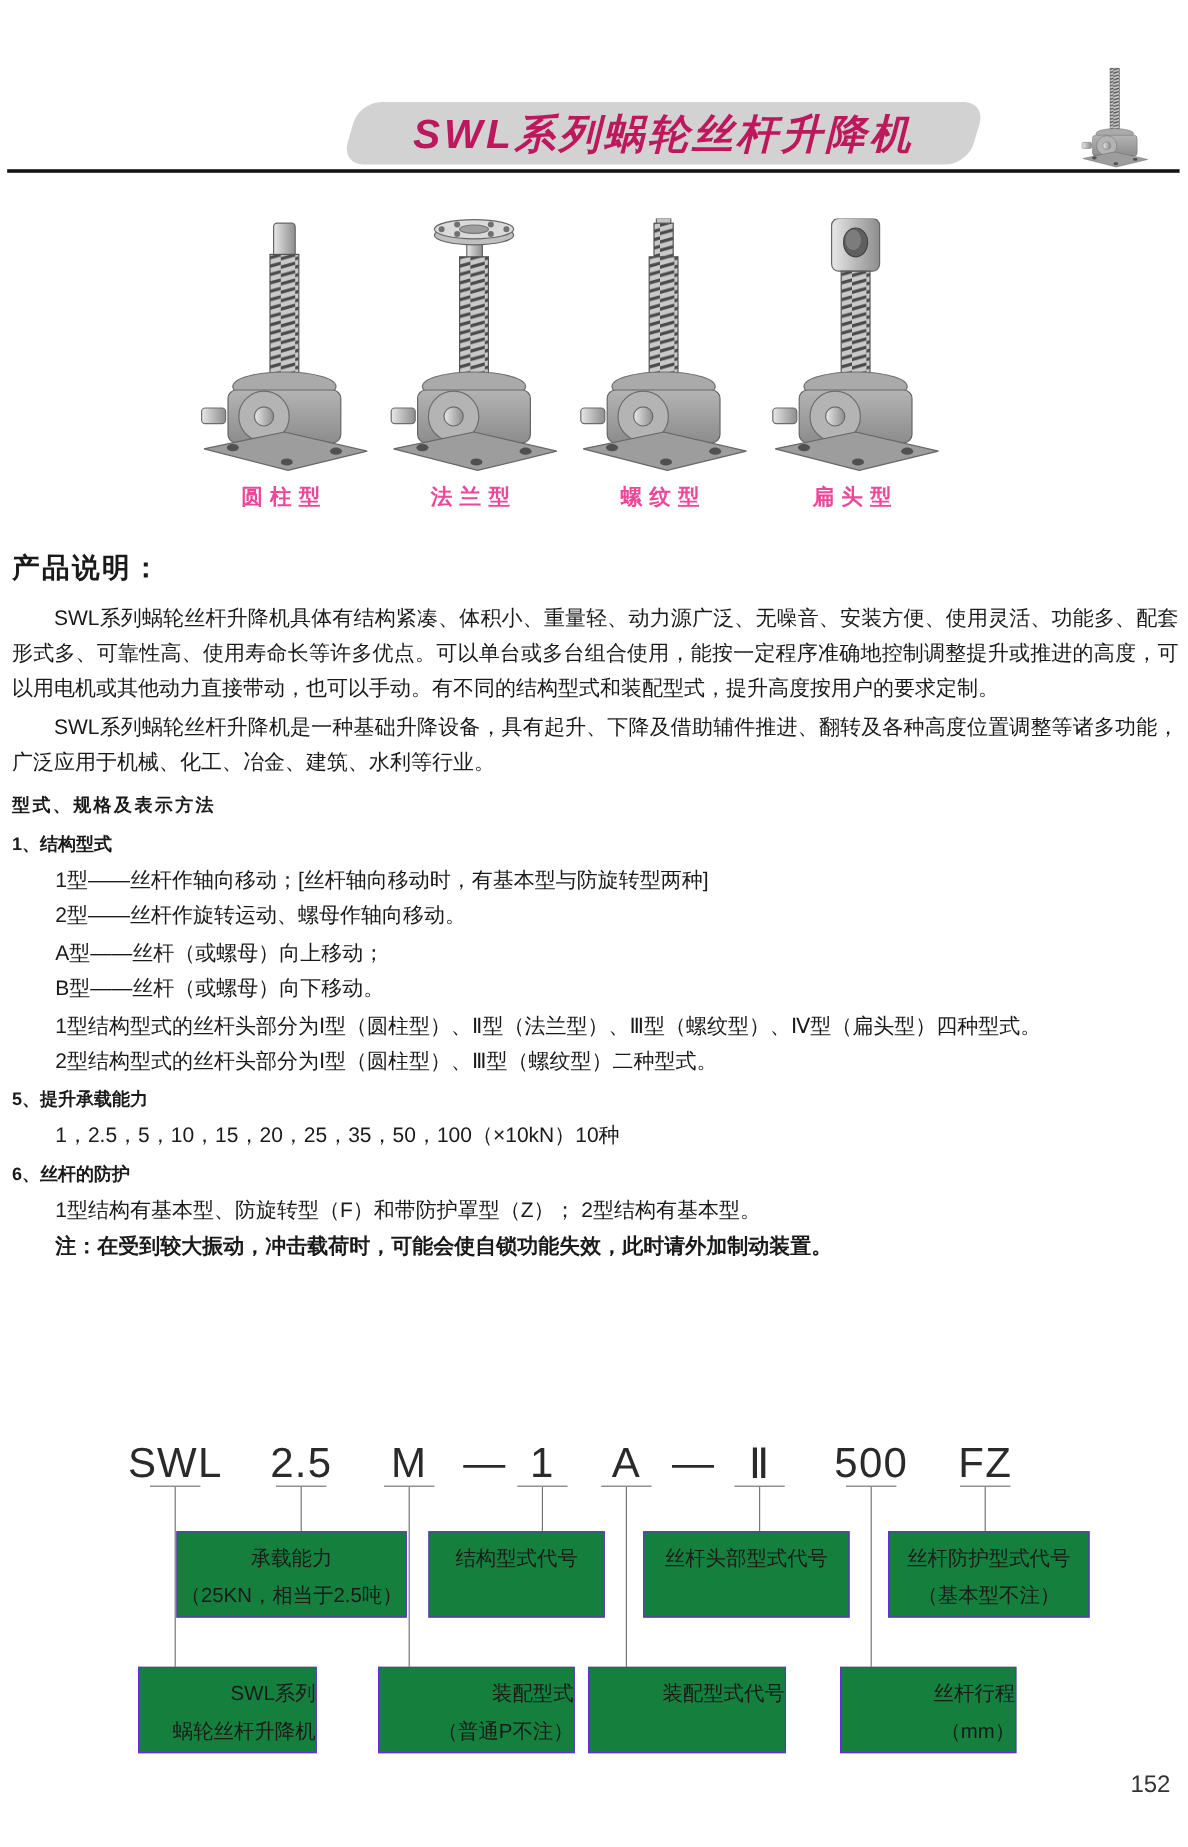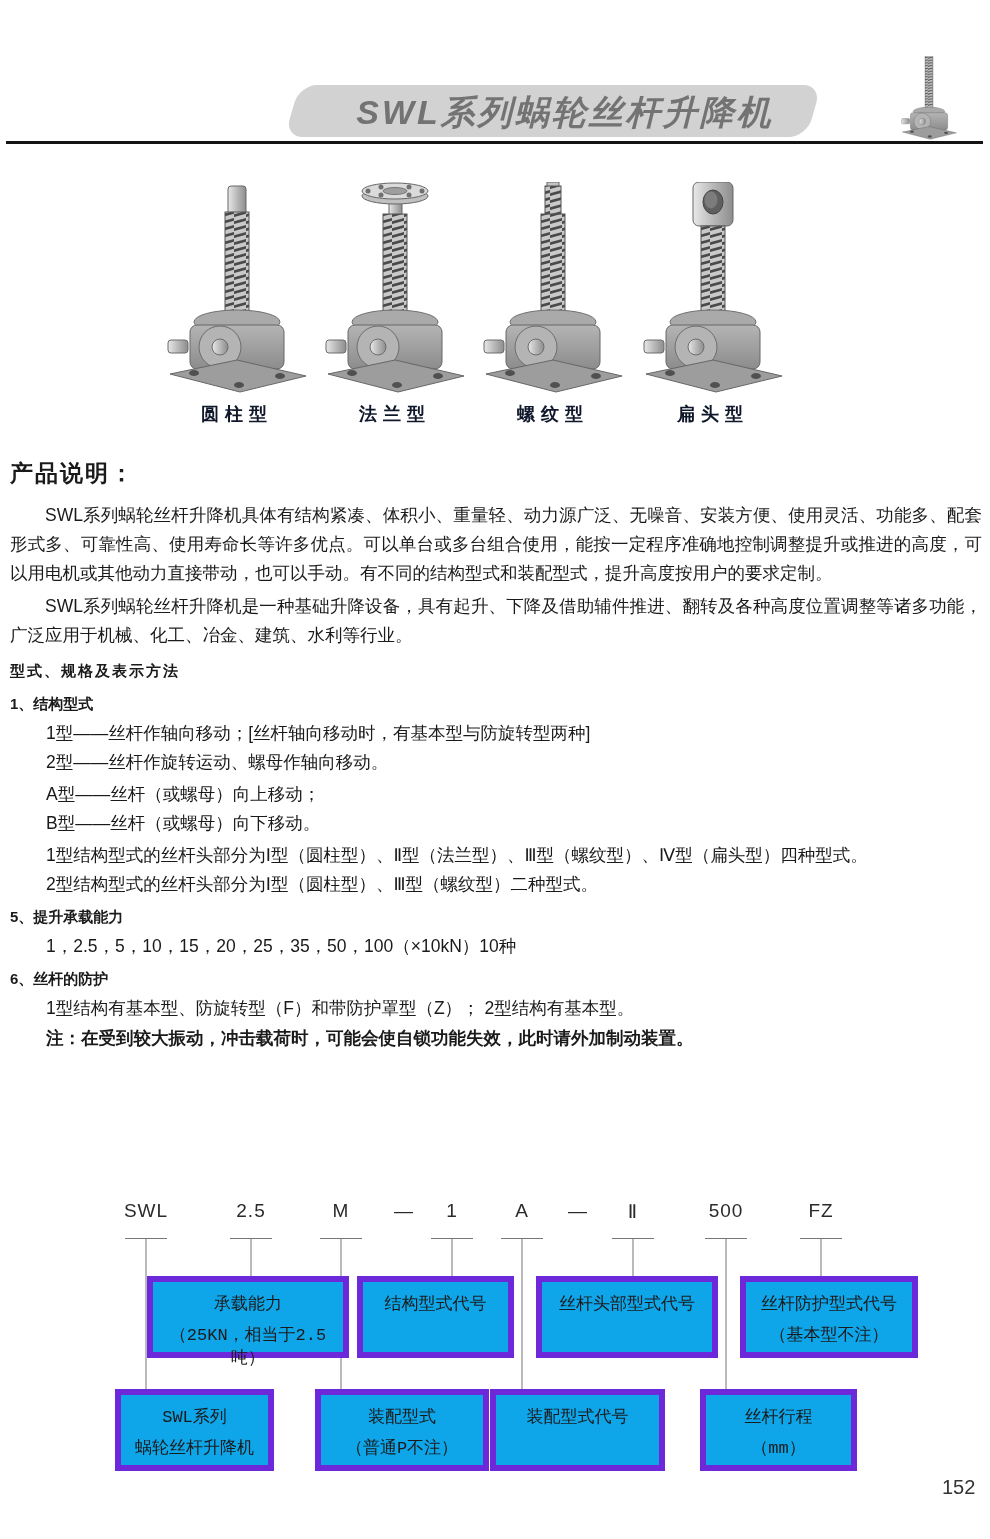--- a/index.html
+++ b/index.html
@@ -6,59 +6,59 @@
   #page{
     position:relative;width:990px;height:1539px;margin:0 auto;background:#fff;
     font-family:"Liberation Sans", sans-serif;color:#1a1a1a;overflow:hidden;
   }
   
   .banner-shape{
     position:absolute;left:292px;top:85px;width:522px;height:52px;
     background:#d2d2d2;border-radius:18px;transform:skewX(-16deg);
   }
   .banner-text{
-    position:absolute;left:298px;top:88px;width:534px;height:48px;
+    position:absolute;left:286px;top:88px;width:534px;height:48px;
     text-align:center;font-size:34px;font-weight:bold;font-style:italic;
-    letter-spacing:3px;color:#737373;line-height:48px;white-space:nowrap;
+    letter-spacing:3px;color:#be185d;line-height:48px;white-space:nowrap;
   }
   .top-rule{position:absolute;left:6px;top:141px;width:977px;height:3px;background:#141414;}
   .mini-jack{position:absolute;left:893px;top:56px;width:72px;height:84px;}
 
   
   .figure{position:absolute;top:182px;width:170px;text-align:center;}
   .figure svg{display:block;margin:0 auto;}
-  .figure-label{margin-top:8px;font-size:18px;font-weight:bold;letter-spacing:6px;color:#0f172a;}
+  .figure-label{margin-top:8px;font-size:18px;font-weight:bold;letter-spacing:6px;color:#ec4899;}
 
   
   .content{position:absolute;left:10px;top:458px;width:972px;}
   .h-desc{font-size:23px;font-weight:bold;margin:0 0 12px 0;letter-spacing:2px;}
   .para{font-size:17.5px;line-height:29px;text-align:justify;text-indent:2em;margin:0 0 4px 0;}
   .h-spec{font-size:15px;font-weight:bold;margin:12px 0 8px 0;letter-spacing:2px;}
   .spec-item{margin-bottom:3px;}
   .spec-title{font-size:15px;font-weight:bold;line-height:30px;}
   .spec-line{font-size:17.5px;line-height:29px;padding-left:36px;}
   .spec-note{font-size:17.5px;line-height:31px;padding-left:36px;font-weight:bold;}
 
   
   .code-seg{
     position:absolute;top:1200px;transform:translateX(-50%);
-    font-size:19px;color:#2a2a2a;letter-spacing:1px;white-space:nowrap;
+    font-size:35px;color:#2a2a2a;letter-spacing:1px;white-space:nowrap;
   }
   .tick{position:absolute;top:1238px;width:42px;height:1px;background:#777;transform:translateX(-50%);}
   .vline{position:absolute;width:1px;background:#777;transform:translateX(-50%);top:1239px;}
   .vline.short{height:37px;}
   .vline.long{height:150px;}
   .cbox{
-    position:absolute;height:70px;border:6px solid #6d28d9;background:#0ea5e9;
-    text-align:center;font-size:17px;color:#1a1a1a;font-family:Liberation Mono, monospace;
+    position:absolute;height:70px;border:1px solid #6d28d9;background:#15803d;
+    text-align:center;font-size:17px;color:#1a1a1a;
   }
   .cbox .l1{margin-top:10px;}
   .cbox .l2{margin-top:8px;}
   .row1{top:1276px;}
-  .row2{top:1389px;}
+  .row2{top:1389px;text-align:right;}
 
   .page-num{position:absolute;left:942px;top:1476px;font-size:20px;color:#333;}
 </style>
 </head>
 <body>
 
 <svg width="0" height="0" style="position:absolute" aria-hidden="true">
   <defs>
     <pattern id="thr" patternUnits="userSpaceOnUse" width="12" height="7">
       <rect width="12" height="7" fill="#c9c9c9"></rect>

